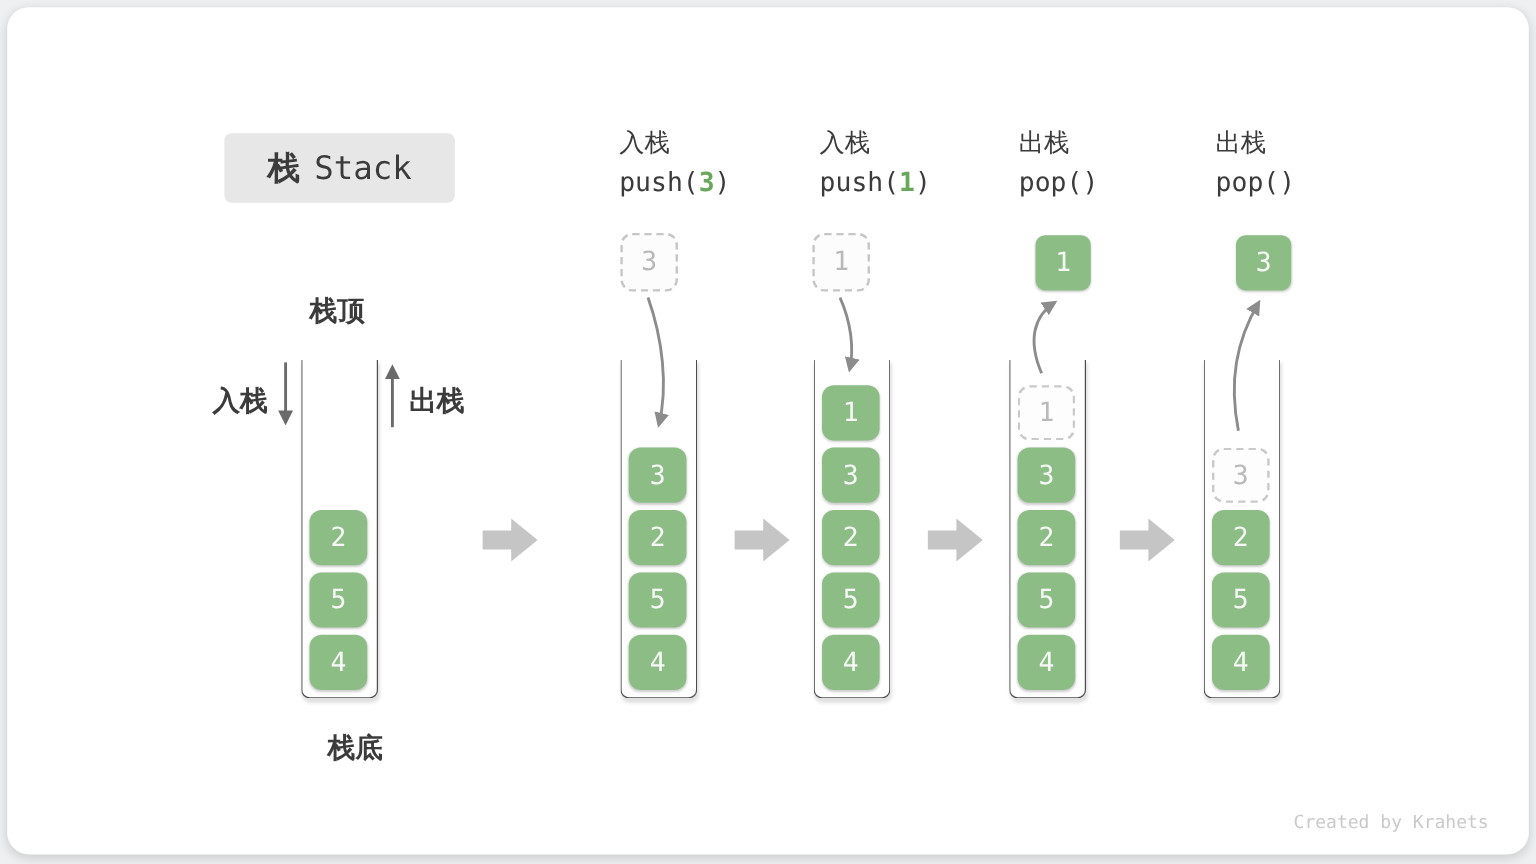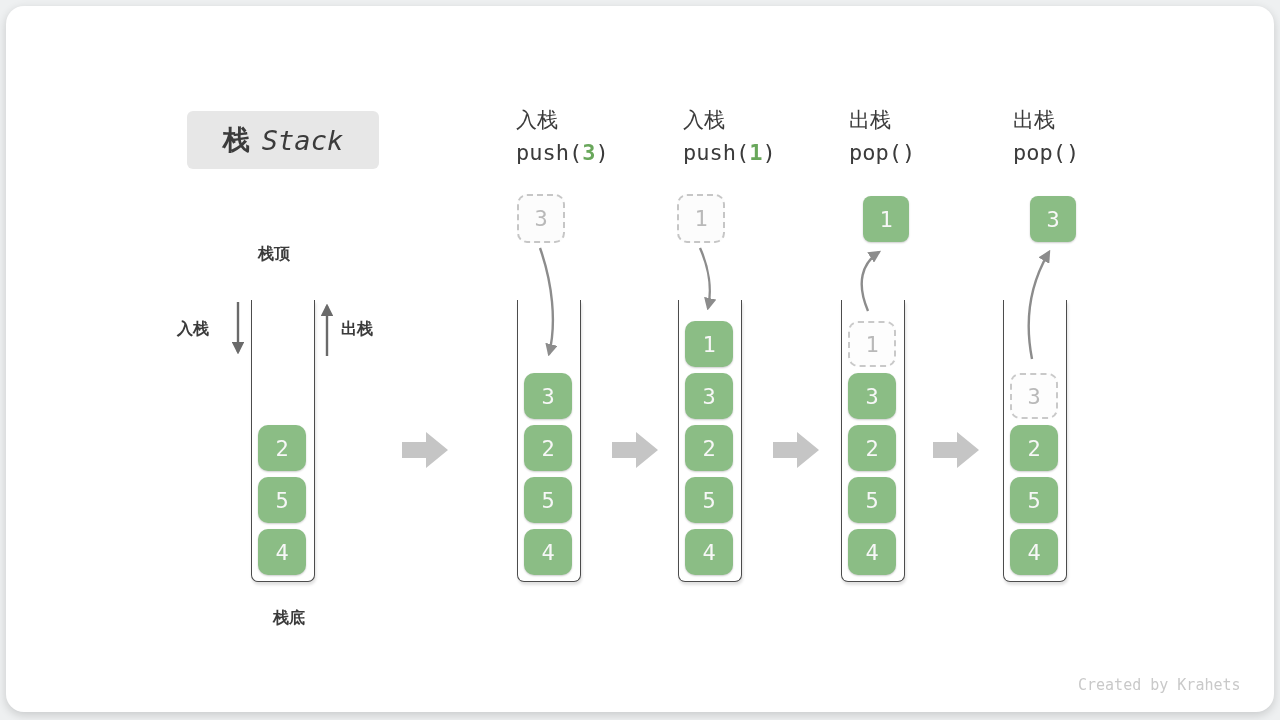--- a/index.html
+++ b/index.html
@@ -14,24 +14,24 @@
     box-shadow:0 3px 10px rgba(0,0,0,0.16);
   }
   
   .title-box{
     position:absolute;left:187px;top:111px;width:192px;height:58px;
     background:#e7e7e7;border-radius:6px;
     display:flex;align-items:center;justify-content:center;
     color:#3b3b3b;font-size:27px;
   }
   .title-cjk{font-weight:700;}
-  .title-latin{font-family:"DejaVu Sans Mono", monospace;margin-left:12px;font-style:italic;}
+  .title-latin{font-family:"DejaVu Sans Mono", monospace;margin-left:12px;}
   
   .lbl{
-    position:absolute;color:#3b3b3b;font-size:16px;font-weight:700;white-space:nowrap;
+    position:absolute;color:#3b3b3b;font-size:23px;font-weight:700;white-space:nowrap;
   }
   
   .stack{
     position:absolute;top:300px;width:62px;height:281px;
     border-left:1.6px solid #4c4c4c;border-right:1.6px solid #4c4c4c;border-bottom:1.6px solid #4c4c4c;
     border-radius:0 0 7px 7px;background:#fff;
     box-shadow:1px 3px 3px rgba(0,0,0,0.12);
     z-index:1;
   }
   .st1{left:251px}.st2{left:517px}.st3{left:678px}.st4{left:841px}.st5{left:1003px}

